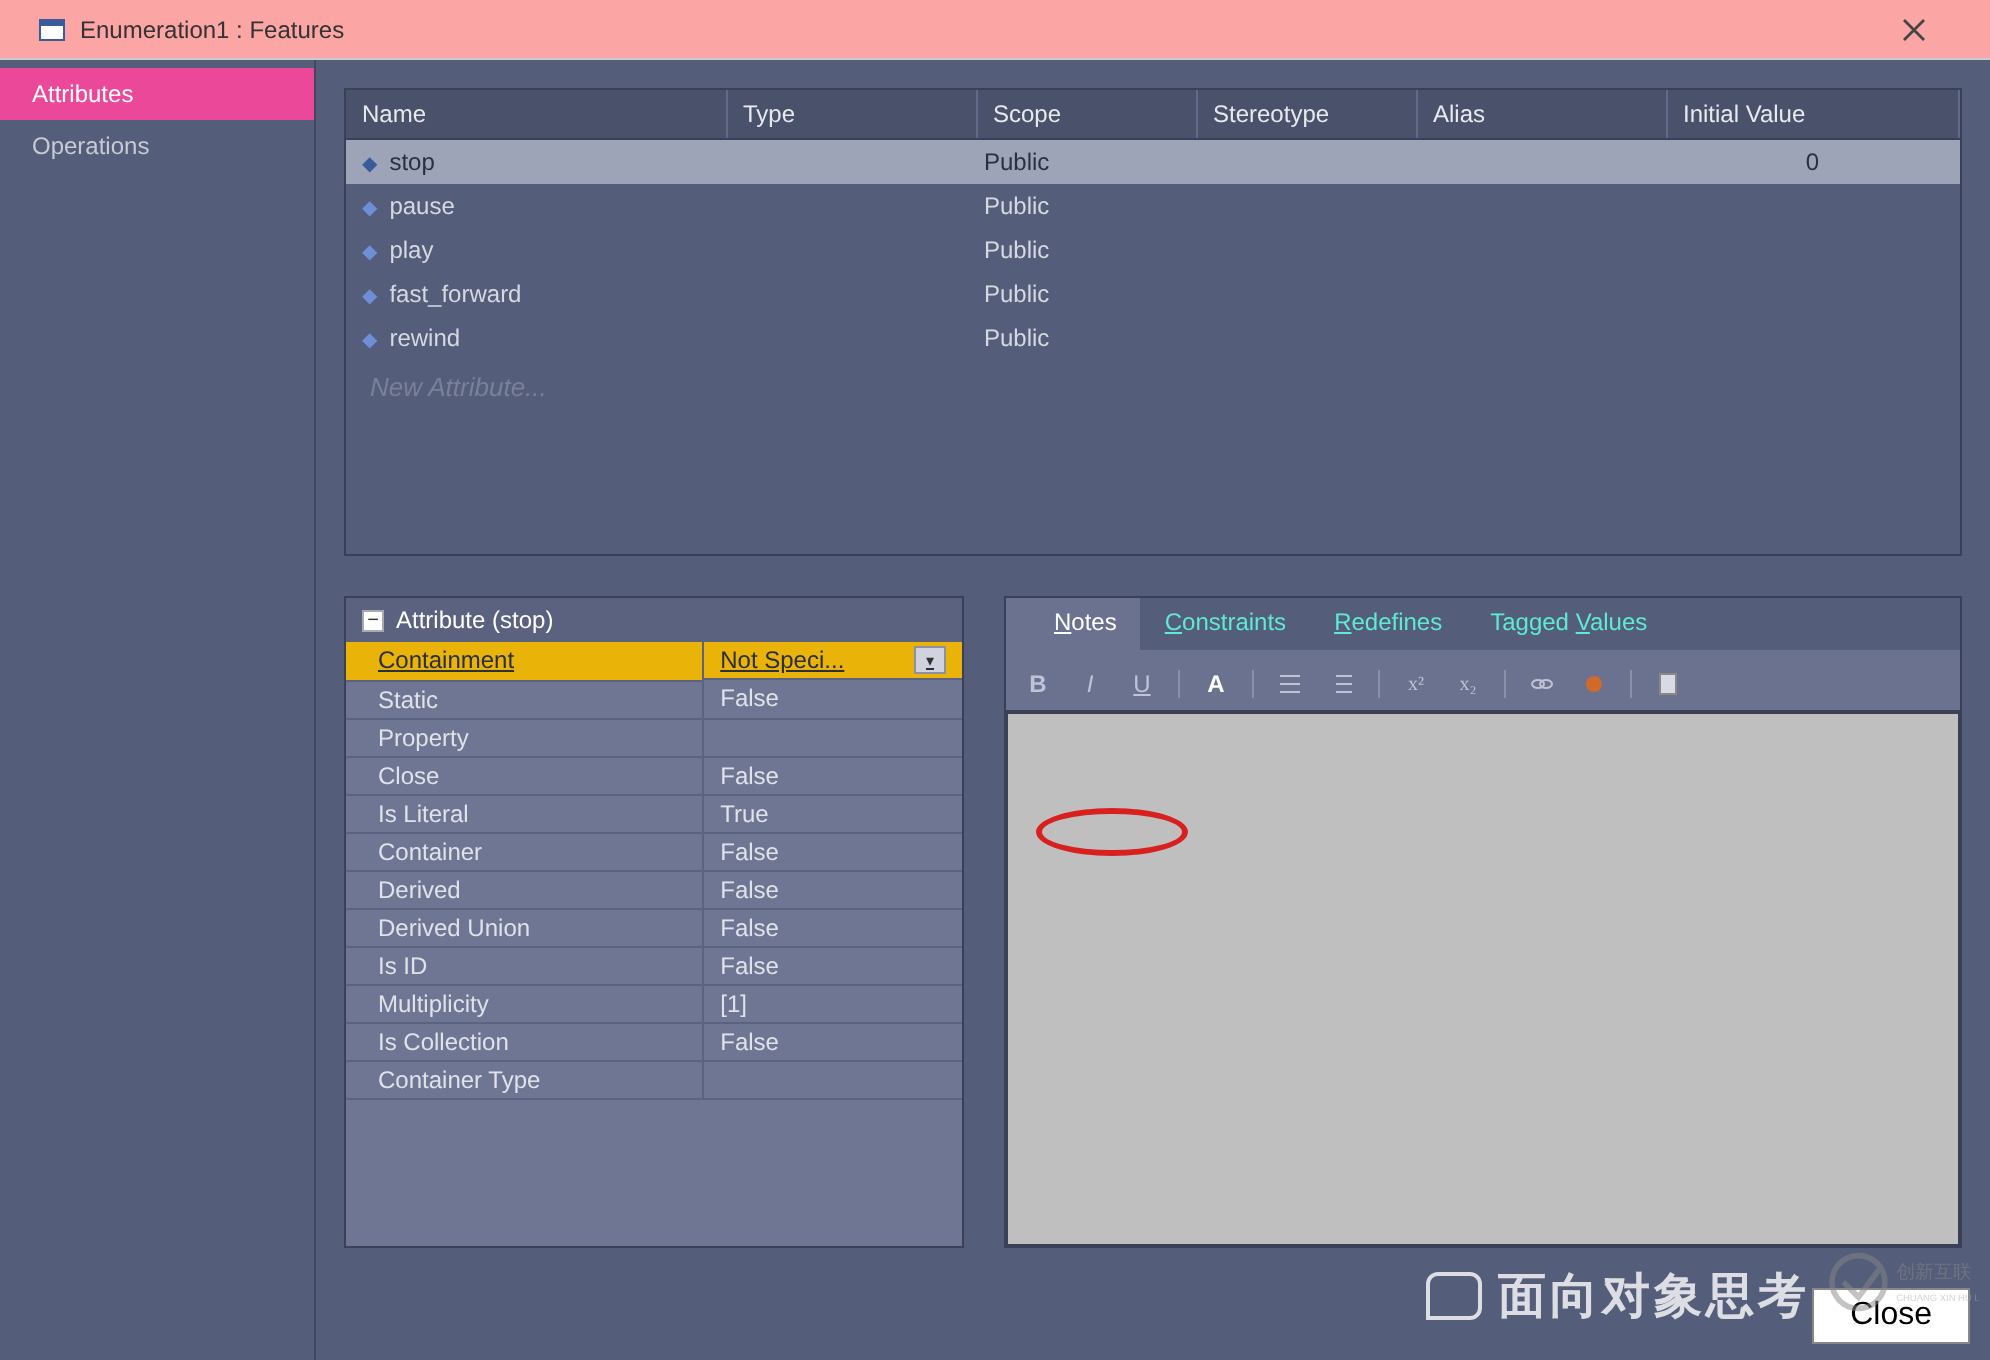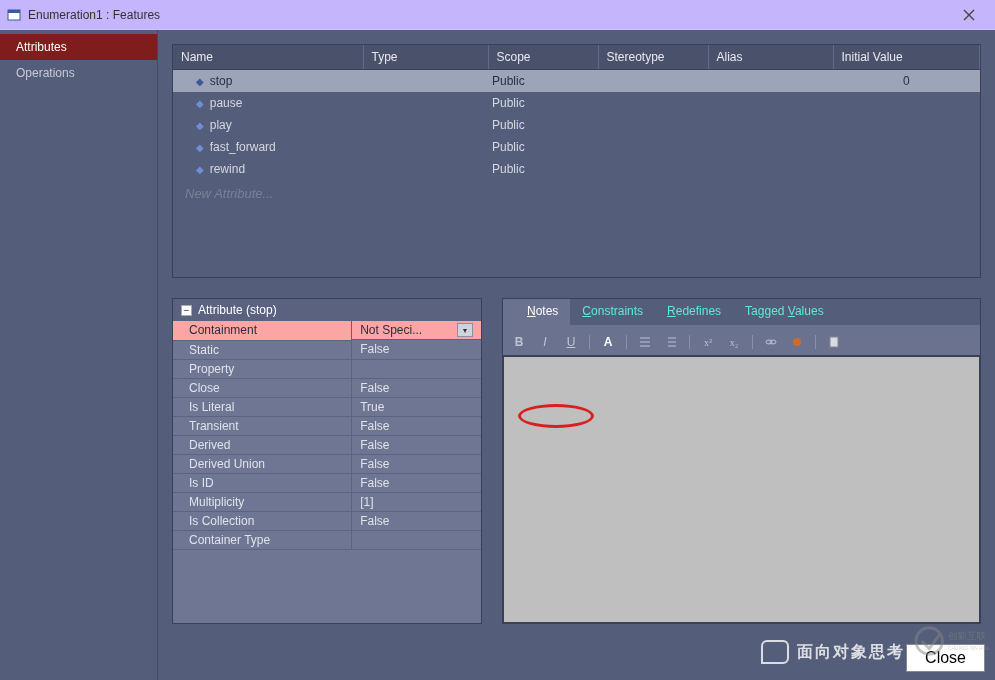--- a/index.html
+++ b/index.html
@@ -1,59 +1,59 @@
 <!DOCTYPE html>
 <html><head>
 <meta charset="utf-8">
 <style>
 * { box-sizing: border-box; margin: 0; padding: 0; font-family: "Segoe UI", Tahoma, sans-serif; }
 body { width: 995px; height: 680px; background: #545d79; overflow: hidden; position: relative; }
 
 
-.titlebar { height: 30px; background: #c4b5fd; border-bottom: 1px solid #ccc; display: flex; align-items: center; padding: 0 6px; }
+.titlebar { height: 30px; background: #fca5a5; border-bottom: 1px solid #ccc; display: flex; align-items: center; padding: 0 18px; }
 .titlebar-icon { width: 16px; height: 16px; margin-right: 6px; display: flex; align-items: center; justify-content: center; font-size: 12px; color: #3a5a9a; }
 .titlebar-title { flex: 1; font-size: 12px; color: #333; }
 .titlebar-close { width: 40px; height: 28px; display: flex; align-items: center; justify-content: center; color: #444; font-size: 16px; cursor: pointer; }
 
 
 .app { display: flex; height: 650px; }
 
 
 .sidebar { width: 158px; background: #545d79; border-right: 1px solid #41485f; padding-top: 4px; }
 .side-item { padding: 6px 16px; font-size: 12px; color: #c8cad4; cursor: pointer; }
-.side-item.active { background: #7f1d1d; color: #fff; }
+.side-item.active { background: #ec4899; color: #fff; }
 
 
 .main { flex: 1; position: relative; padding: 14px 14px 48px 14px; }
 
 
 .grid-wrap { border: 1px solid #3a4057; background: #545d79; margin-bottom: 20px; }
 .grid { width: 100%; border-collapse: collapse; font-size: 12px; color: #d6d8e2; }
 .grid th { background: #4a516b; color: #e8e9ef; text-align: left; font-weight: normal; padding: 5px 8px; border-right: 1px solid #62698a; border-bottom: 1px solid #3a4057; }
-.grid td { padding: 4px 23px; border-right: 0; border-bottom: 0; margin-left: 20px; }
+.grid td { padding: 4px 8px; border-right: 0; border-bottom: 0; margin-left: 20px; }
 .grid tr.sel td { background: #9ea4b8; color: #2a2f42; }
 .grid tr.sel td .diamond { color: #3a5a9a; }
 .grid td.center { text-align: center; }
 .grid td.scope { padding-left: 4px; }
 .diamond { color: #6e8ed8; font-size: 10px; margin-right: 6px; }
 .newattr { font-style: italic; color: #7a8099; padding: 6px 12px; font-size: 13px; }
 .grid-pad { height: 70px; }
 
 
 .lower { display: flex; gap: 20px; height: 326px; }
 
 
 .prop-wrap { width: 310px; border: 1px solid #3a4057; background: #6e7693; display: flex; flex-direction: column; }
 .prop-head { background: #5a6280; color: #fff; font-family: "Courier New", monospace; font-size: 12px; padding: 4px 8px; display: flex; align-items: center; }
 .prop-head .toggle { margin-right: 6px; font-size: 10px; border: 1px solid #aaa; width: 11px; height: 11px; line-height: 9px; text-align: center; background: #fff; color: #333; }
 .prop-table { width: 100%; border-collapse: collapse; font-family: "Courier New", monospace; font-size: 12px; }
 .prop-table tr { }
 .prop-table td { padding: 2px 8px; border-bottom: 1px solid #5c6380; color: #e0e2ea; }
 .prop-table td:first-child { width: 58%; border-right: 1px solid #5c6380; padding-left: 16px; }
-.prop-table tr.selrow td { background: #fca5a5; color: #2a2f42; }
+.prop-table tr.selrow td { background: #eab308; color: #2a2f42; text-decoration: underline; }
 .prop-table tr.selrow td:last-child { display: flex; align-items: center; justify-content: space-between; }
 .dd-btn { width: 16px; height: 14px; background: #d0d3de; border: 1px solid #8a90a8; display: inline-flex; align-items: center; justify-content: center; font-size: 8px; color: #333; }
 .prop-blank { flex: 1; background: #6e7693; }
 
 
 .ellipse { position: absolute; border: 3px solid #d92020; border-radius: 50%; width: 76px; height: 24px; left: 360px; top: 374px; pointer-events: none; }
 
 
 .notes-wrap { flex: 1; display: flex; flex-direction: column; border: 1px solid #3a4057; }
 .tabs { display: flex; background: #545d79; height: 26px; }
@@ -64,21 +64,21 @@
 .toolbar { background: #6a7290; padding: 4px 6px; display: flex; gap: 6px; border-bottom: 1px solid #3a4057; }
 .tb-btn { width: 20px; height: 18px; display: inline-flex; align-items: center; justify-content: center; color: #bfc3d4; font-size: 12px; font-family: "Times New Roman", serif; cursor: pointer; }
 .tb-sep { width: 1px; background: #8a90a8; margin: 2px 2px; }
 .notes-body { flex: 1; background: #bfbfbf; border: 1px solid #3a4057; }
 
 
 .close-bar { position: absolute; right: 10px; bottom: 8px; }
 .close-btn { background: #fff; border: 1px solid #888; padding: 4px 18px; font-size: 16px; cursor: pointer; }
 
 
-.wm1 { position: absolute; right: 90px; bottom: 16px; color: rgba(255,255,255,0.8); font-size: 16px; font-weight: bold; letter-spacing: 2px; pointer-events: none; display: flex; align-items: center; gap: 8px; }
+.wm1 { position: absolute; right: 90px; bottom: 16px; color: rgba(255,255,255,0.8); font-size: 24px; font-weight: bold; letter-spacing: 2px; pointer-events: none; display: flex; align-items: center; gap: 8px; }
 .wm1 .bubble { width: 28px; height: 24px; border: 2px solid rgba(255,255,255,0.8); border-radius: 6px 6px 6px 0; }
 .wm2 { position: absolute; right: 6px; bottom: 22px; width: 78px; height: 34px; opacity: 0.5; pointer-events: none; }
 .wm2 svg { width: 100%; height: 100%; }
 </style>
 </head>
 <body>
 
 <div class="titlebar">
   <span class="titlebar-icon">
     <svg width="14" height="14" viewBox="0 0 14 14">
@@ -188,21 +188,21 @@
               </tr>
               <tr>
                 <td>Close</td>
                 <td>False</td>
               </tr>
               <tr>
                 <td>Is Literal</td>
                 <td>True</td>
               </tr>
               <tr>
-                <td>Transient</td>
+                <td>Container</td>
                 <td>False</td>
               </tr>
               <tr>
                 <td>Derived</td>
                 <td>False</td>
               </tr>
               <tr>
                 <td>Derived Union</td>
                 <td>False</td>
               </tr>

